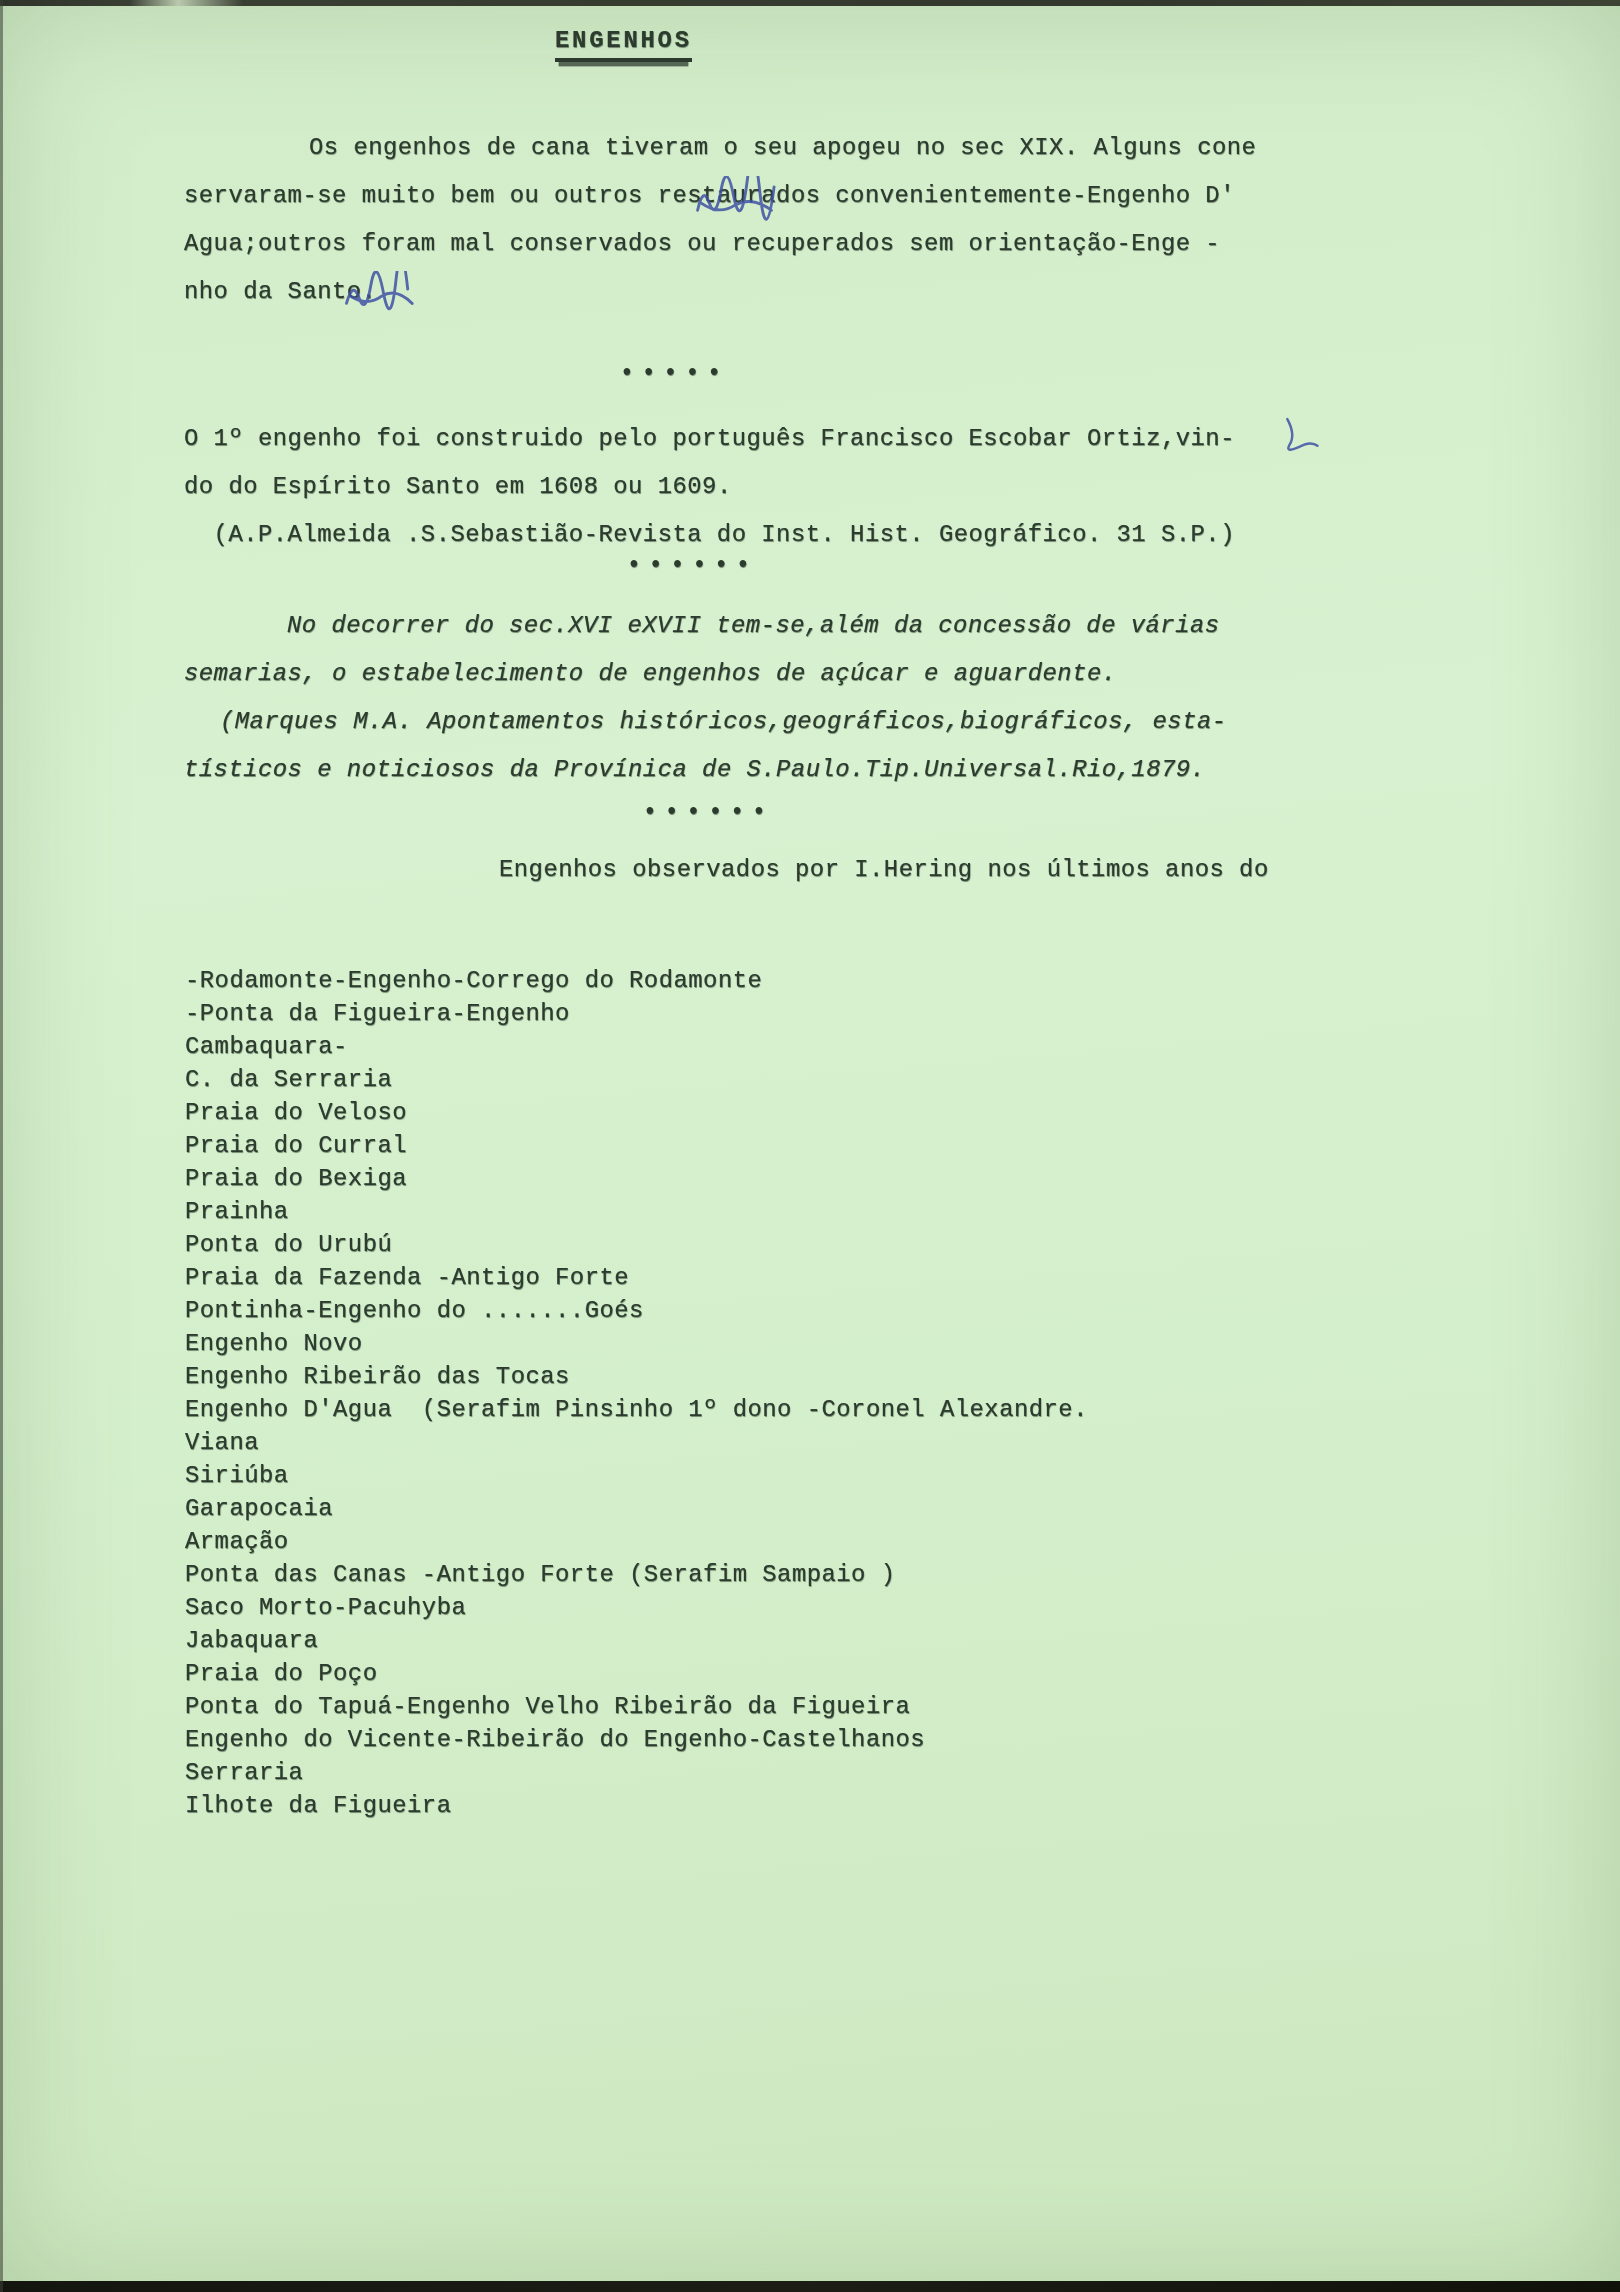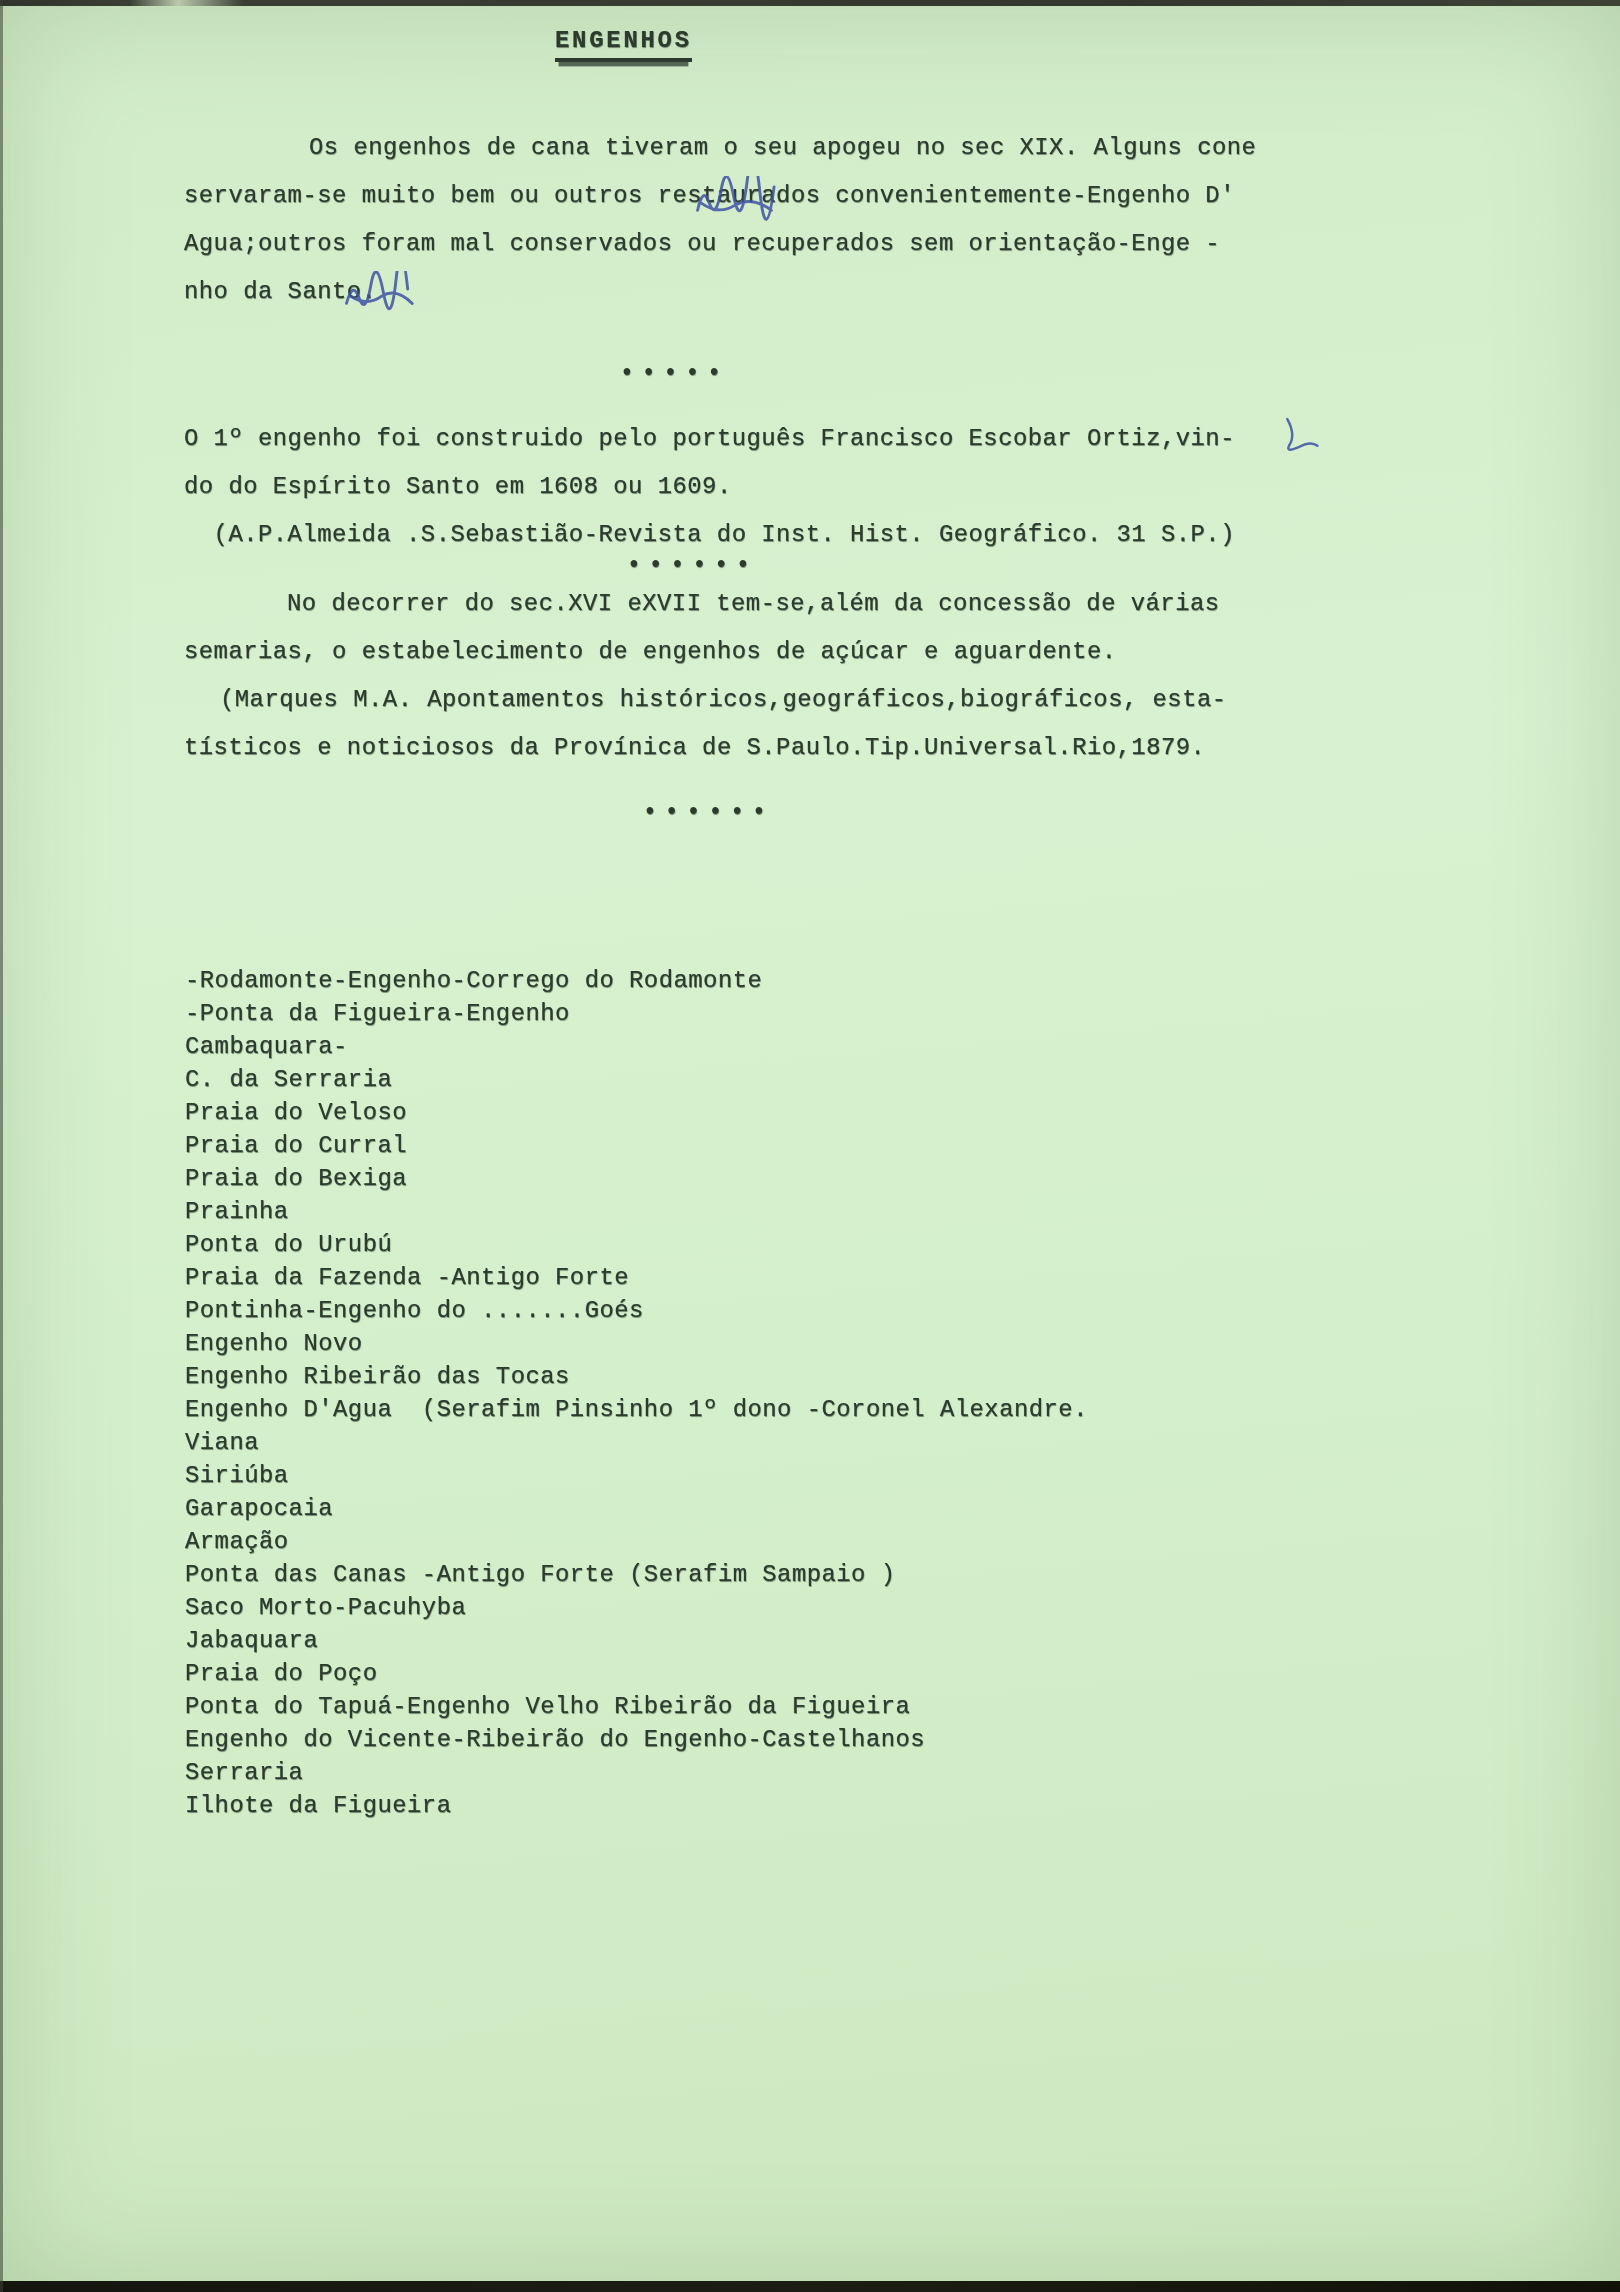--- a/index.html
+++ b/index.html
@@ -24,21 +24,21 @@
     font-size:24px;font-weight:700;letter-spacing:2.7px;
     border-bottom:4.5px solid #2c3b2e;
     box-shadow:0 8px 0 -3.6px rgba(44,59,46,.75);
     padding-bottom:3.6px;
   }
   .para .pline{line-height:48px;}
   .p1{top:124px;left:184px;}
   .p1 .pline:nth-child(1){padding-left:125px;}
   .p2{top:403px;left:184px;margin-top:12px;}
   .p2 .pline:nth-child(3){padding-left:29.6px;}
-  .p3{top:580px;left:184px;}
+  .p3{top:602px;left:184px;font-style:italic;}
   .p3 .pline:nth-child(1){padding-left:103px;}
   .p3 .pline:nth-child(3){padding-left:36px;}
   .heading{top:844px;left:184px;}
   .heading .pline{line-height:51px;}
   .heading .pline:nth-child(1){padding-left:315px;}
   .dots{
     position:absolute;
     font-size:23px;font-weight:700;letter-spacing:8px;
     color:#2c3b2e;
     text-shadow:0.5px 0.5px 0.7px rgba(38,58,42,.55);
@@ -70,21 +70,21 @@
   <div class="dots d1">•••••</div>
 
   <div class="txt para p2"><div class="pline">O 1º engenho foi construido pelo português Francisco Escobar Ortiz,vin-</div><div class="pline">do do Espírito Santo em 1608 ou 1609.</div><div class="pline">(A.P.Almeida .S.Sebastião-Revista do Inst. Hist. Geográfico. 31 S.P.)</div></div>
 
   <div class="dots d2">••••••</div>
 
   <div class="txt para p3"><div class="pline">No decorrer do sec.XVI eXVII tem-se,além da concessão de várias</div><div class="pline">semarias, o estabelecimento de engenhos de açúcar e aguardente.</div><div class="pline">(Marques M.A. Apontamentos históricos,geográficos,biográficos, esta-</div><div class="pline">tísticos e noticiosos da Provínica de S.Paulo.Tip.Universal.Rio,1879.</div></div>
 
   <div class="dots d3">••••••</div>
 
-  <div class="txt para heading"></div>
+  <div class="txt para heading"><div class="pline">Engenhos observados por I.Hering nos últimos anos do</div></div>
 
   <div class="txt para list"><div class="lline">-Rodamonte-Engenho-Corrego do Rodamonte</div><div class="lline">-Ponta da Figueira-Engenho</div><div class="lline">Cambaquara-</div><div class="lline">C. da Serraria</div><div class="lline">Praia do Veloso</div><div class="lline">Praia do Curral</div><div class="lline">Praia do Bexiga</div><div class="lline">Prainha</div><div class="lline">Ponta do Urubú</div><div class="lline">Praia da Fazenda -Antigo Forte</div><div class="lline">Pontinha-Engenho do .......Goés</div><div class="lline">Engenho Novo</div><div class="lline">Engenho Ribeirão das Tocas</div><div class="lline">Engenho D'Agua  (Serafim Pinsinho 1º dono -Coronel Alexandre.</div><div class="lline">Viana</div><div class="lline">Siriúba</div><div class="lline">Garapocaia</div><div class="lline">Armação</div><div class="lline">Ponta das Canas -Antigo Forte (Serafim Sampaio )</div><div class="lline">Saco Morto-Pacuhyba</div><div class="lline">Jabaquara</div><div class="lline">Praia do Poço</div><div class="lline">Ponta do Tapuá-Engenho Velho Ribeirão da Figueira</div><div class="lline">Engenho do Vicente-Ribeirão do Engenho-Castelhanos</div><div class="lline">Serraria</div><div class="lline">Ilhote da Figueira</div></div>
 
   <svg class="scribble" style="top:176px;left:694px;" width="90" height="47" viewBox="0 0 100 52">
     <path d="M4 38 q6 -28 13 -8 t13 -14 t14 6 t15 -16 t14 10 t16 -4 M8 30 q20 14 38 2 q18 -10 40 6" stroke="#3f51a3" stroke-width="3.2" fill="none" stroke-linecap="round" opacity="0.85"></path>
   </svg>
   <svg class="scribble" style="top:271px;left:342px;" width="81" height="45" viewBox="0 0 90 50">
     <path d="M5 36 q7 -26 14 -6 t13 -14 t14 8 t14 -14 t13 10 M10 28 q18 12 34 0 q16 -10 34 8" stroke="#3f51a3" stroke-width="3.2" fill="none" stroke-linecap="round" opacity="0.85"></path>
   </svg>
   <svg class="scribble" style="top:410px;left:1282px;" width="39" height="43" viewBox="0 0 44 48">

